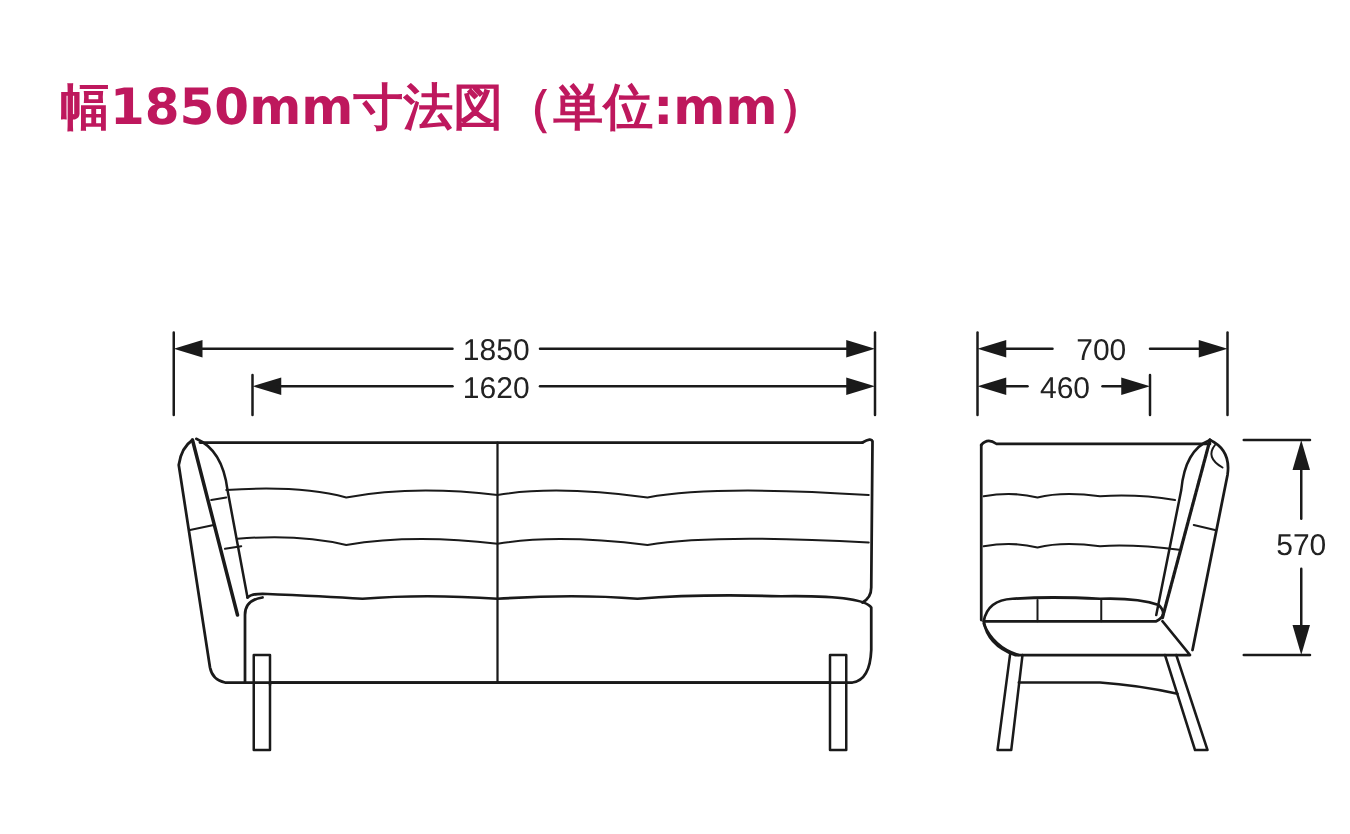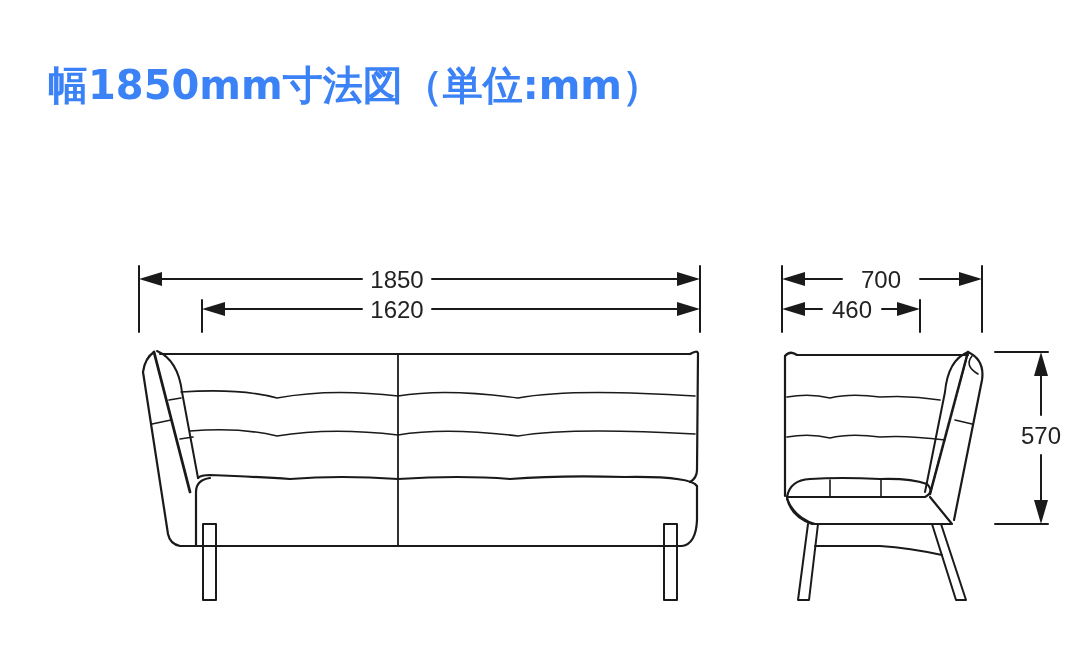--- a/index.html
+++ b/index.html
@@ -1,20 +1,20 @@
 <!DOCTYPE html>
 <html><head>
 <meta charset="utf-8">
 <style>
   html, body { margin: 0; padding: 0; background: #ffffff; }
   body { width: 1080px; height: 667px; position: relative; overflow: hidden; }
   .title {
     position: absolute; left: 48px; top: 58px;
     font-family: "DejaVu Sans", sans-serif;
-    font-weight: bold; font-size: 40px; color: #3b82f6;
+    font-weight: bold; font-size: 40px; color: #be185d;
     letter-spacing: 0px; white-space: nowrap;
   }
   svg.drawing { position: absolute; left: 0; top: 0; }
   .dimtxt {
     font-family: "Liberation Sans", sans-serif;
     font-size: 24px; fill: #222222;
   }
   .ln { stroke: #1a1a1a; fill: none; stroke-linecap: round; stroke-linejoin: round; }
 </style>
 </head>

